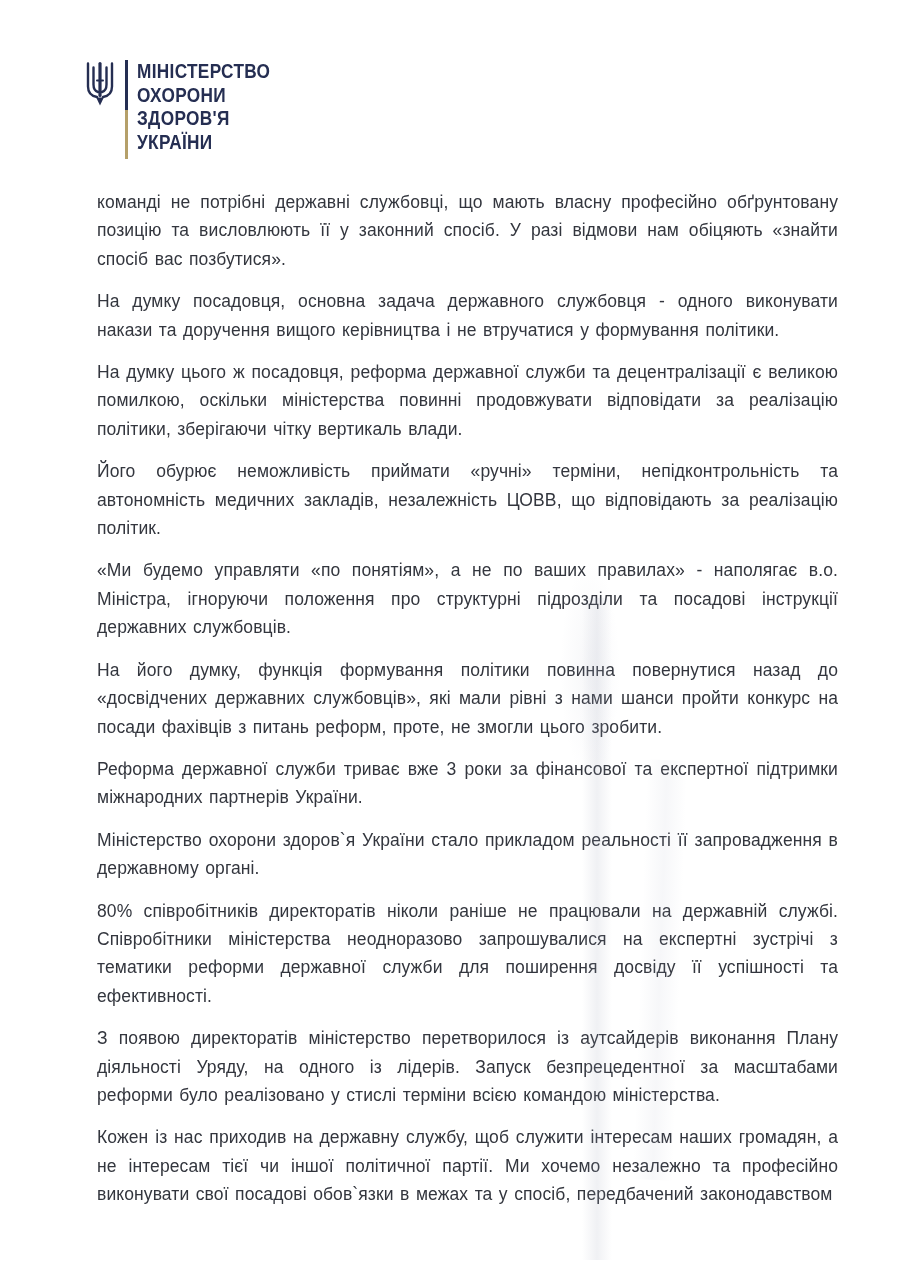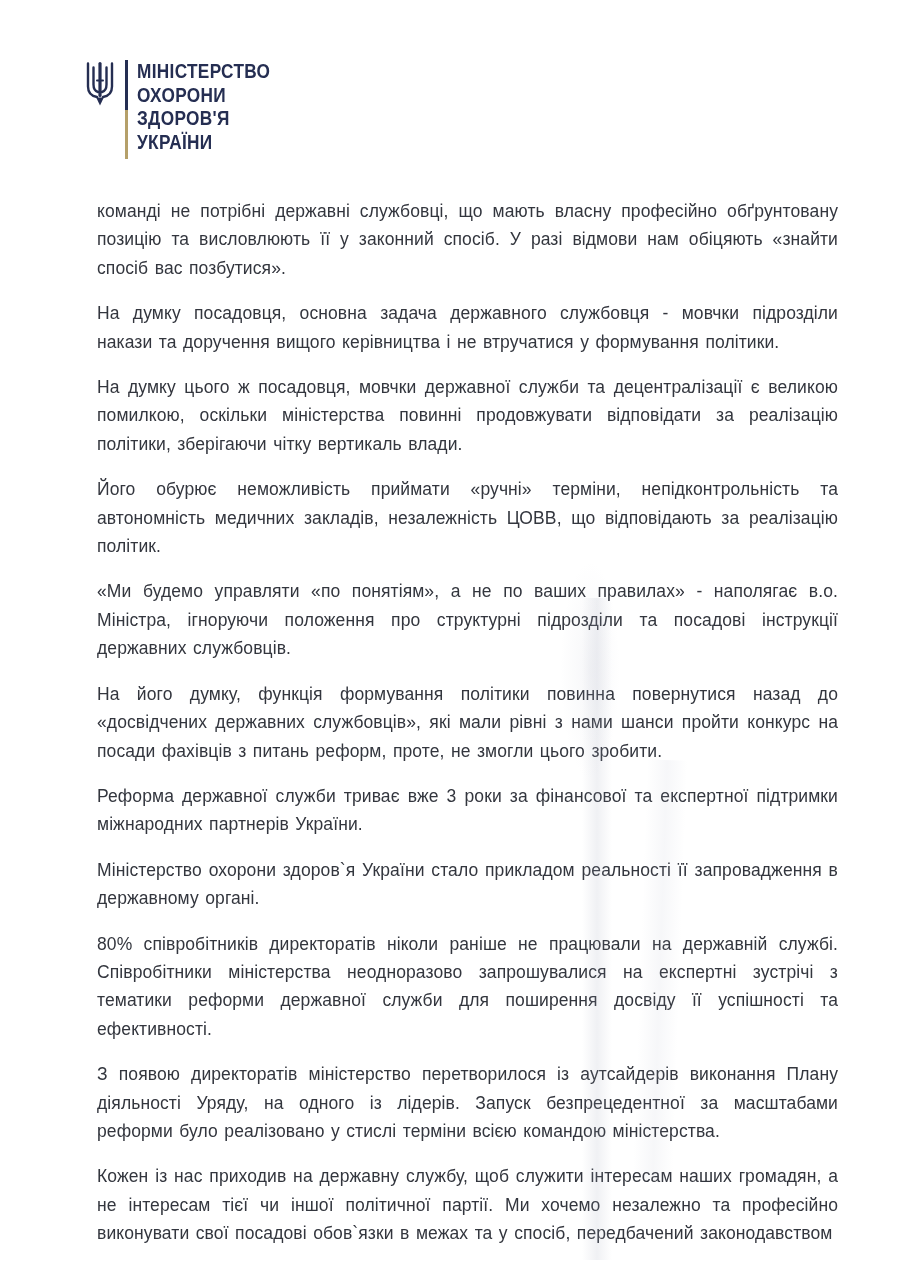--- a/index.html
+++ b/index.html
@@ -61,21 +61,21 @@
     left: 97px;
     top: 180px;
     width: 741px;
     color: var(--ink, #33363e);
     font-size: 17.5px;
     line-height: 28.4px;
     text-align: justify;
     letter-spacing: 0.1px;
     word-spacing: 1.5px;
   }
-  .letter-body p { margin: 17px 0 14px 0; }
+  .letter-body p { margin: 8px 0 14px 0; }
 
   
   .crease {
     position: absolute;
     pointer-events: none;
   }
   .crease-vertical-main {
     left: 582px; top: 598px; width: 30px; height: 662px;
     background: linear-gradient(to right,
       rgba(160,166,185,0) 0%, rgba(160,166,185,0.16) 50%, rgba(160,166,185,0) 100%);
@@ -113,22 +113,22 @@
     <div class="org-name">
       <span>МІНІСТЕРСТВО</span>
       <span>ОХОРОНИ</span>
       <span>ЗДОРОВ'Я</span>
       <span>УКРАЇНИ</span>
     </div>
   </header>
 
   <main class="letter-body">
     <p>команді не потрібні державні службовці, що мають власну професійно обґрунтовану позицію та висловлюють її у законний спосіб. У разі відмови нам обіцяють «знайти спосіб вас позбутися».</p>
-    <p>На думку посадовця, основна задача державного службовця - мовчки підрозділи накази та доручення вищого керівництва і не втручатися у формування політики.</p>
-    <p>На думку цього ж посадовця, мовчки державної служби та децентралізації є великою помилкою, оскільки міністерства повинні продовжувати відповідати за реалізацію політики, зберігаючи чітку вертикаль влади.</p>
+    <p>На думку посадовця, основна задача державного службовця - одного виконувати накази та доручення вищого керівництва і не втручатися у формування політики.</p>
+    <p>На думку цього ж посадовця, реформа державної служби та децентралізації є великою помилкою, оскільки міністерства повинні продовжувати відповідати за реалізацію політики, зберігаючи чітку вертикаль влади.</p>
     <p>Його обурює неможливість приймати «ручні» терміни, непідконтрольність та автономність медичних закладів, незалежність ЦОВВ, що відповідають за реалізацію політик.</p>
     <p>«Ми будемо управляти «по понятіям», а не по ваших правилах» - наполягає в.о. Міністра, ігноруючи положення про структурні підрозділи та посадові інструкції державних службовців.</p>
     <p>На його думку, функція формування політики повинна повернутися назад до «досвідчених державних службовців», які мали рівні з нами шанси пройти конкурс на посади фахівців з питань реформ, проте, не змогли цього зробити.</p>
     <p>Реформа державної служби триває вже 3 роки за фінансової та експертної підтримки міжнародних партнерів України.</p>
     <p>Міністерство охорони здоров`я України стало прикладом реальності її запровадження в державному органі.</p>
     <p>80% співробітників директоратів ніколи раніше не працювали на державній службі. Співробітники міністерства неодноразово запрошувалися на експертні зустрічі з тематики реформи державної служби для поширення досвіду її успішності та ефективності.</p>
     <p>З появою директоратів міністерство перетворилося із аутсайдерів виконання Плану діяльності Уряду, на одного із лідерів. Запуск безпрецедентної за масштабами реформи було реалізовано у стислі терміни всією командою міністерства.</p>
     <p>Кожен із нас приходив на державну службу, щоб служити інтересам наших громадян, а не інтересам тієї чи іншої політичної партії. Ми хочемо незалежно та професійно виконувати свої посадові обов`язки в межах та у спосіб, передбачений законодавством</p>
   </main>
 

